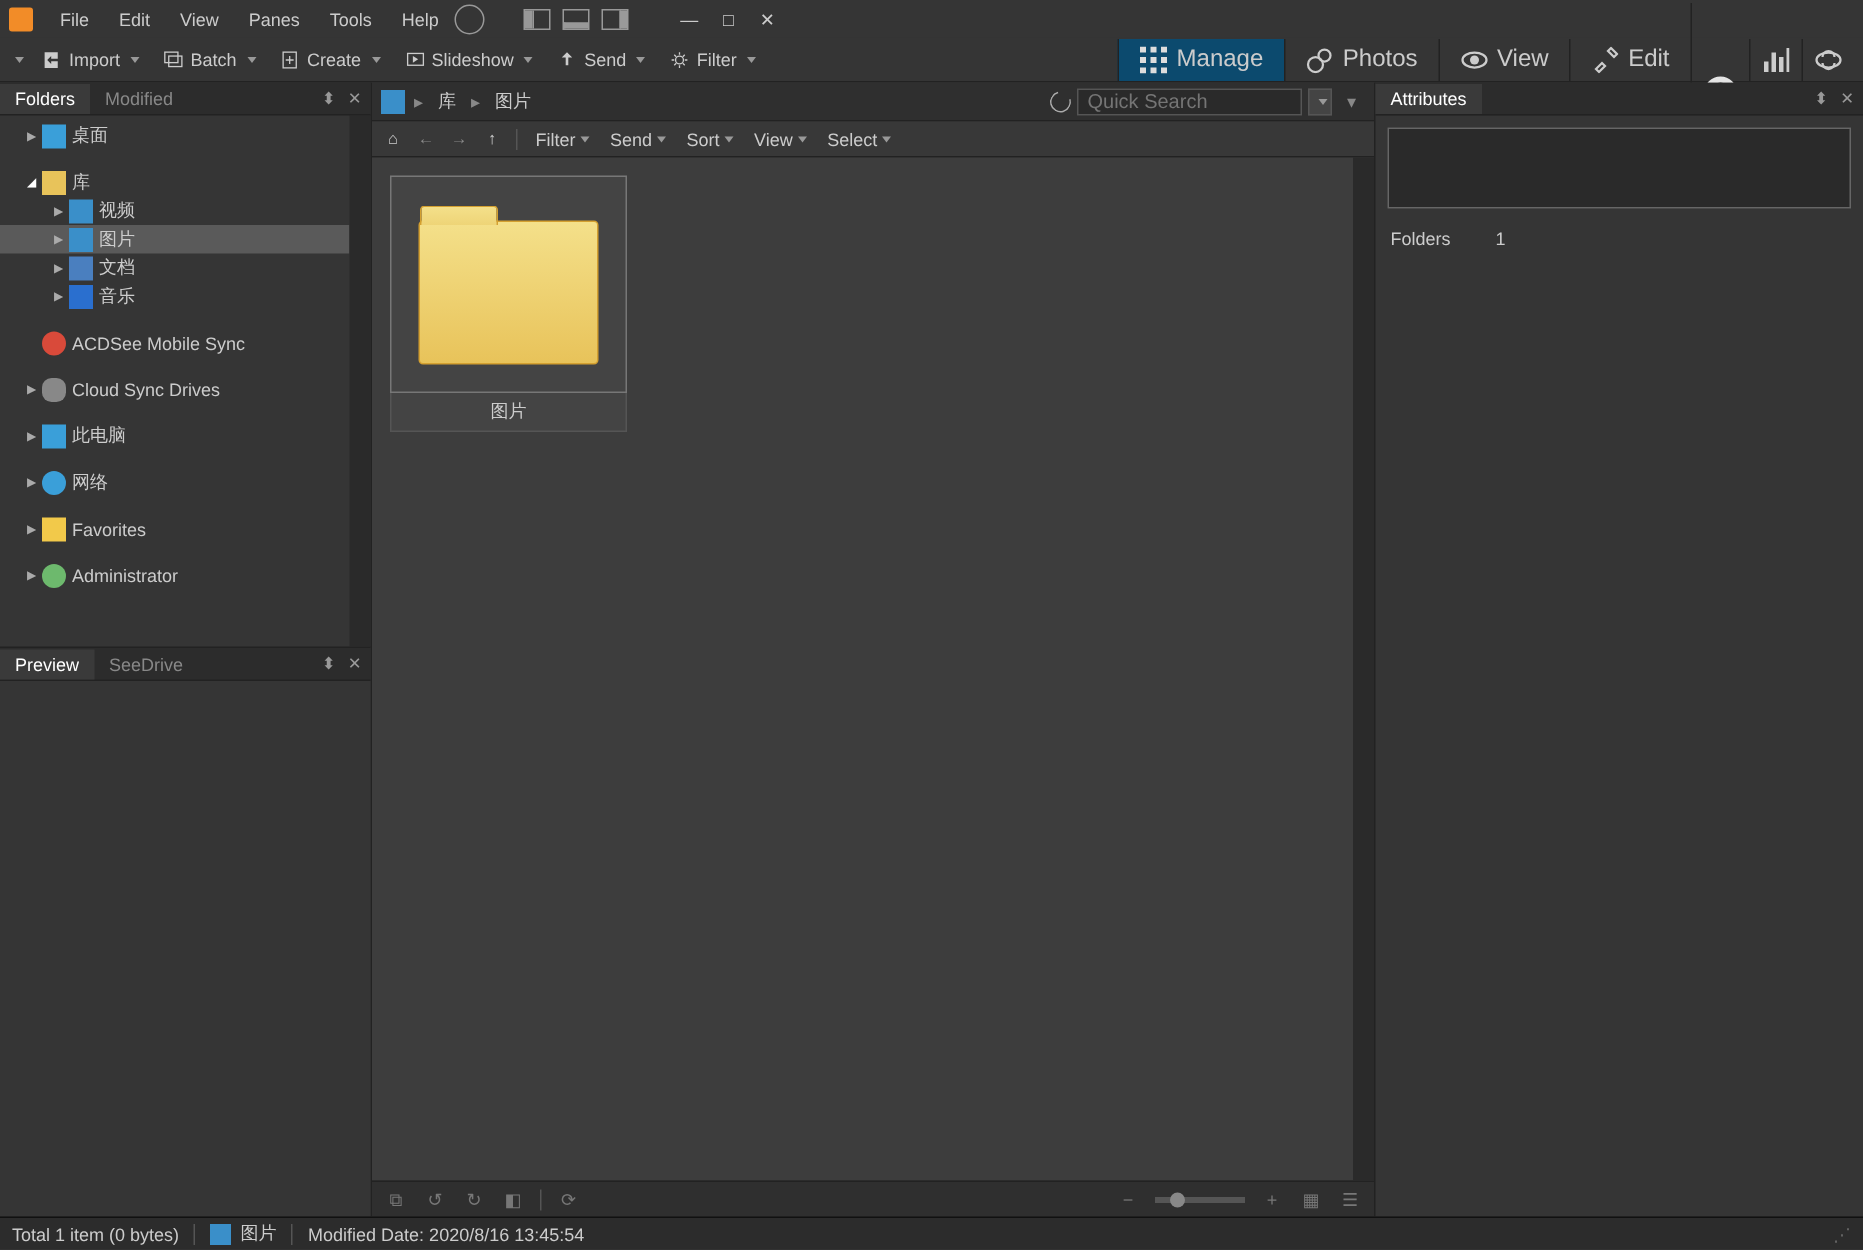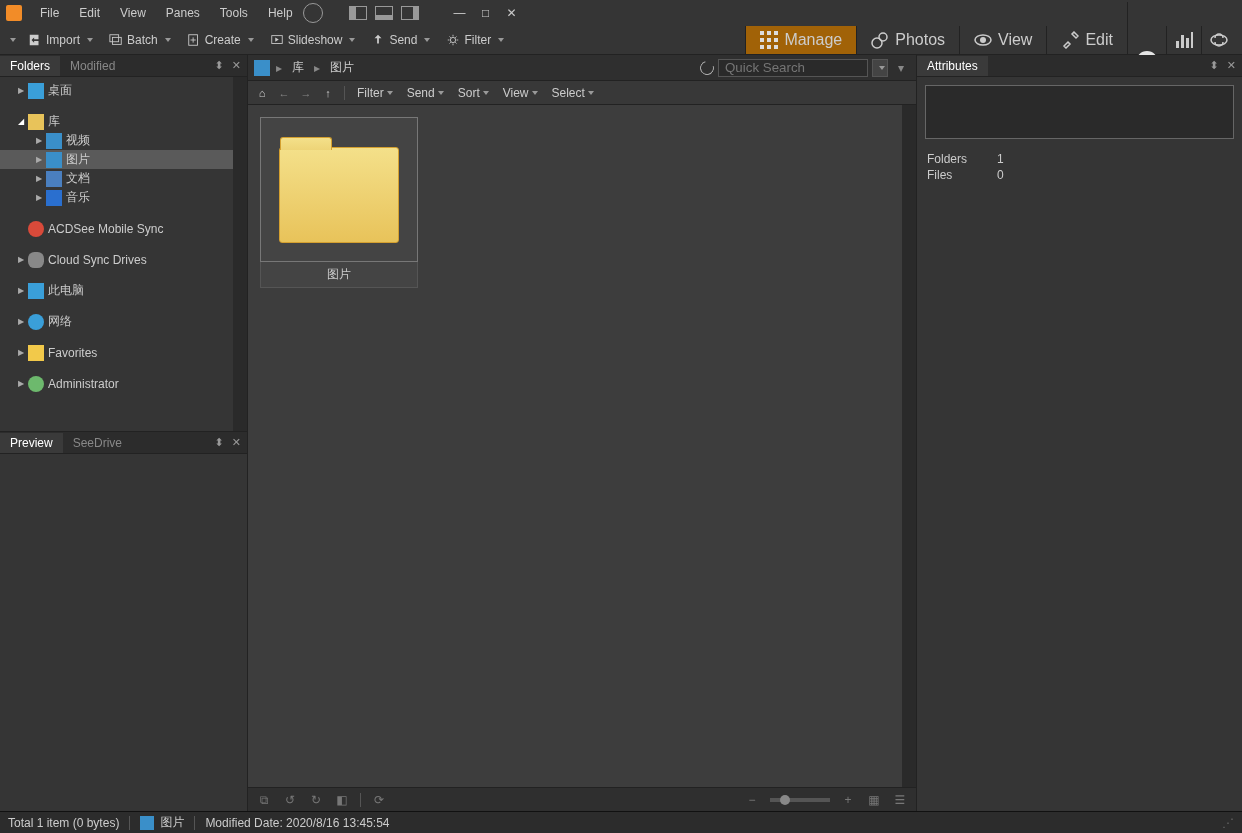--- a/index.html
+++ b/index.html
@@ -17,21 +17,21 @@
 .titlebar .layout-btn span:first-child { border: none; }
 .titlebar .win-btn { width: 22px; text-align: center; font-size: 12px; cursor: default; }
 
 
 .toolbar { height: 30px; background: #353535; border-bottom: 1px solid #222; display: flex; align-items: center; padding: 0 6px; }
 .toolbar-item { display: flex; align-items: center; padding: 3px 8px; cursor: default; gap: 4px; }
 .toolbar-icon { width: 14px; height: 14px; display: inline-block; }
 .caret { width: 0; height: 0; border-left: 3px solid transparent; border-right: 3px solid transparent; border-top: 4px solid #999; margin-left: 3px; }
 .toolbar-spacer { flex: 1; }
 .mode-btn { padding: 5px 14px; display: flex; align-items: center; gap: 6px; font-size: 16px; cursor: default; border-left: 1px solid #222;}
-.mode-btn.active { background: #a16207; }
+.mode-btn.active { background: #0c4a6e; }
 .mode-btn:first-of-type{border-left:none;}
 .mode-icon { width: 18px; height: 18px; }
 .round-icon { width: 22px; height: 22px; border: 4px solid #e5e5e5; border-radius: 50%; display: flex; align-items: center; justify-content: center; font-size: 9px; margin-top: 44px; }
 
 
 .main-area { flex: 1; display: flex; overflow: hidden; }
 
 
 .left-panel { width: 248px; display: flex; flex-direction: column; background: #353535; border-right: 1px solid #222; }
 .panel-tabs { height: 22px; display: flex; align-items: center; background: #2c2c2c; border-bottom: 1px solid #222; }
@@ -437,24 +437,20 @@
         <span>⬍</span>
         <span>✕</span>
       </div>
     </div>
     <div class="prop-preview"></div>
     <div class="attr-table">
       <div class="attr-row">
           <span class="attr-key">Folders</span>
           <span>1</span>
         </div>
-      <div class="attr-row">
-          <span class="attr-key">Files</span>
-          <span>0</span>
-        </div>
     </div>
   </div>
 </div>
 
 <div class="statusbar">
   <span>Total 1 item  (0 bytes)</span>
   <span class="status-sep"></span>
   <span class="status-icon"></span>
   <span>图片</span>
   <span class="status-sep"></span>

